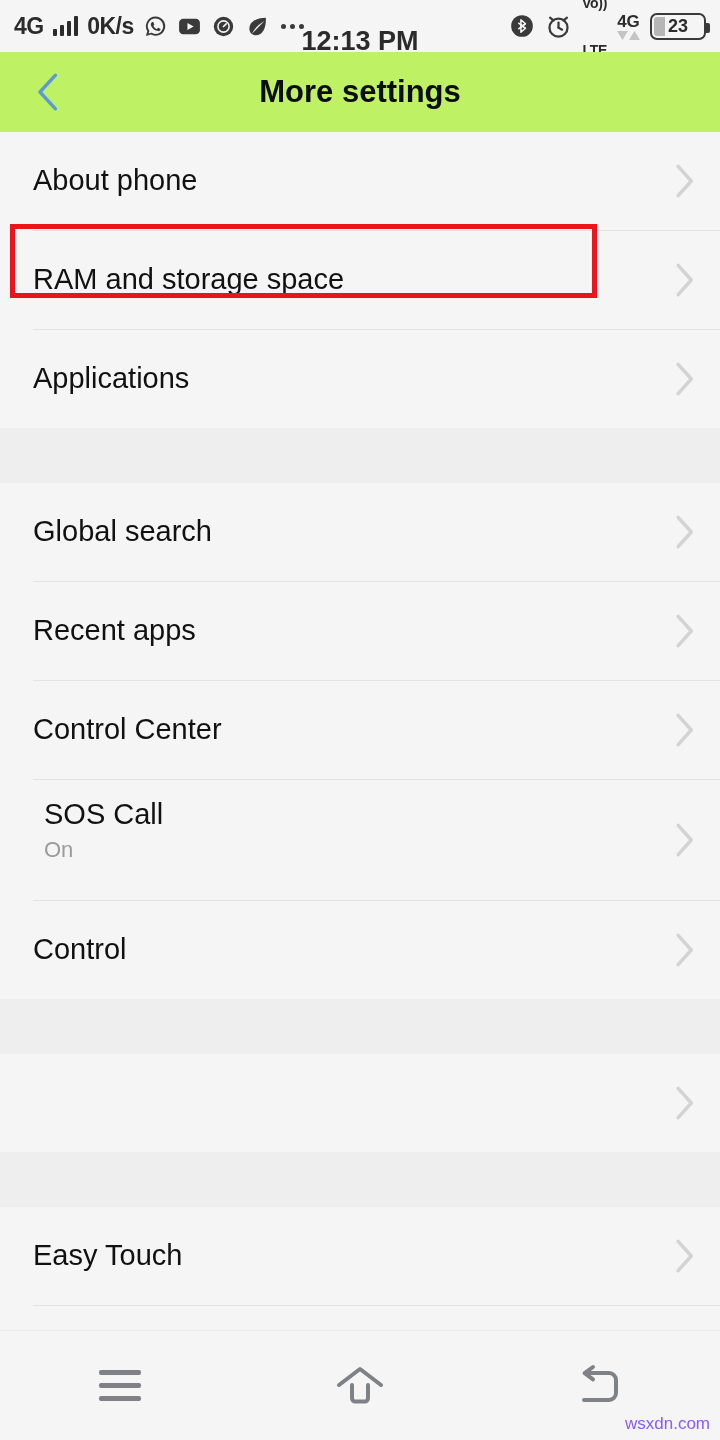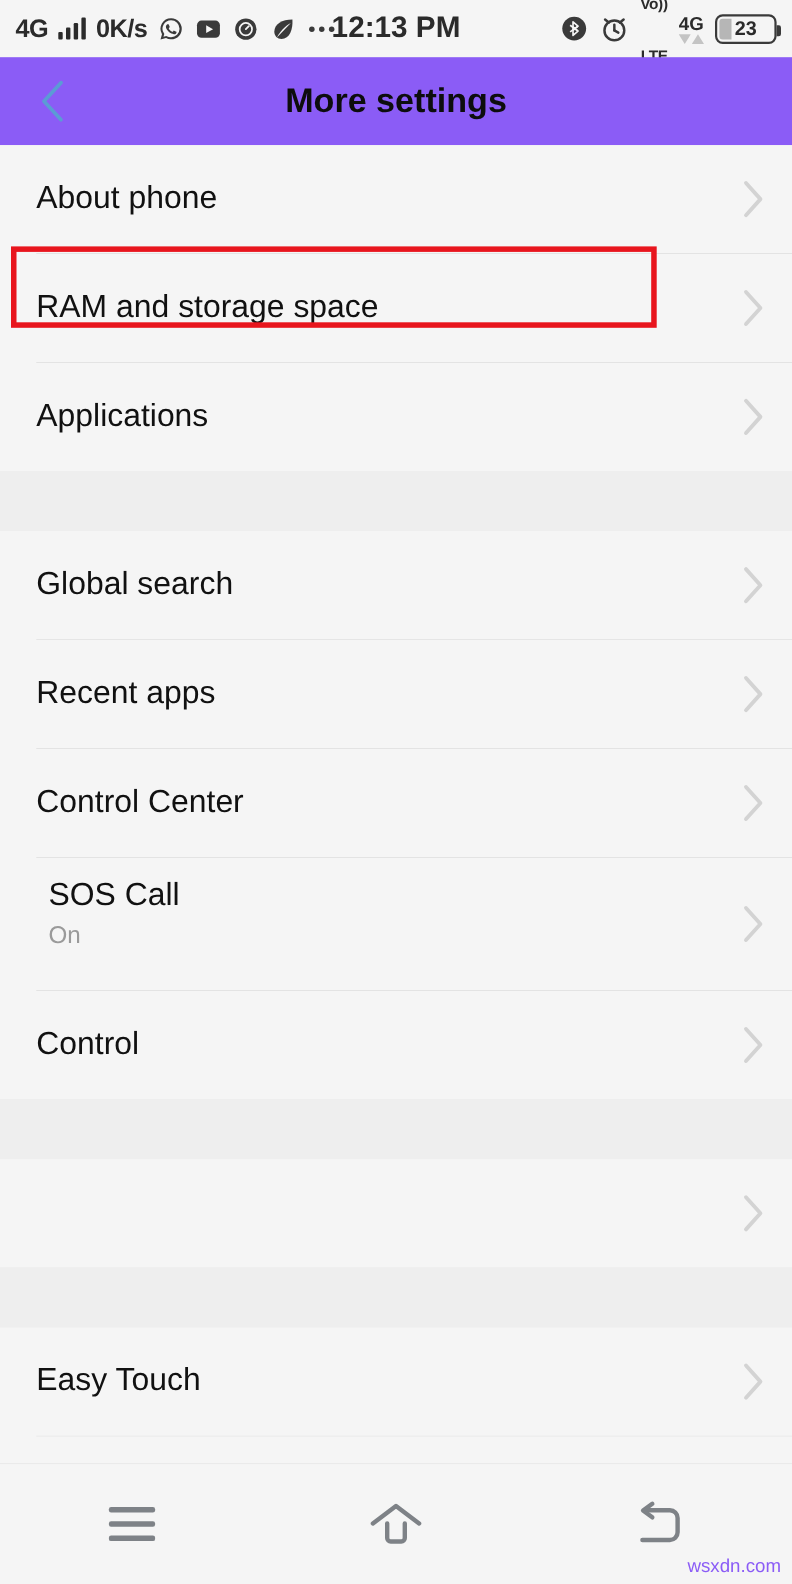--- a/index.html
+++ b/index.html
@@ -24,21 +24,21 @@
   .sig { display:flex; align-items:flex-end; gap:2.5px; height:20px; }
   .sig i { display:block; width:4.5px; background:#2b2b2b; border-radius:1px; }
   .sig i:nth-child(1){height:7px;}
   .sig i:nth-child(2){height:11px;}
   .sig i:nth-child(3){height:15px;}
   .sig i:nth-child(4){height:20px;}
   .appicon { width:25px; height:25px; display:block; }
   .dots { display:flex; gap:4px; align-items:center; margin-left:2px; }
   .dots span { width:5px; height:5px; border-radius:50%; background:#3a3a3a; display:block; }
   .clock { font-size:27px; font-weight:700; margin-left:auto; margin-right:auto;
-           position:absolute; left:50%; transform:translateX(-50%); top:10px; }
+           position:absolute; left:50%; transform:translateX(-50%); top:26px; }
   .volte { display:flex; flex-direction:column; align-items:flex-end; line-height:1;gap:33px; }
   .volte .v1 { font-size:14px; font-weight:700; letter-spacing:-0.3px;}
   .volte .v2 { font-size:14px; font-weight:700; letter-spacing:-0.3px;}
   .net4g { display:flex; flex-direction:column; align-items:center; line-height:1; }
   .net4g .n1 { font-size:17px; font-weight:700; }
   .net4g .arrows { display:flex; gap:1px; margin-top:1px; }
   .battery {
     width:56px; height:27px; border:2.5px solid #3a3a3a; border-radius:7px;
     position:relative; display:flex; align-items:center; justify-content:center;
   }
@@ -46,21 +46,21 @@
     content:""; position:absolute; right:-6px; top:8px; width:4px; height:10px;
     background:#3a3a3a; border-radius:0 2px 2px 0;
   }
   .battery .fill { position:absolute; left:2px; top:2px; bottom:2px; width:11px;
                    background:#b6b6b6; border-radius:3px 0 0 3px; }
   .battery .pct { position:relative; font-size:18px; font-weight:700; z-index:2; }
 
   
   .header {
     height:80px; position:relative; display:flex; align-items:center;
-    background:#8b5cf6;
+    background:#bef264;
   }
   .backbtn { position:absolute; left:26px; top:50%; transform:translateY(-50%);
              width:46px; height:46px; display:flex; align-items:center; justify-content:center;
              cursor:pointer; }
   .title { width:100%; text-align:center; font-size:31px; font-weight:700; color:#0d0d0d; }
 
   
   .list { background:#eeeeee; }
   .group { background:#f5f5f5; }
   .gap { height:55px; background:#eeeeee; }

